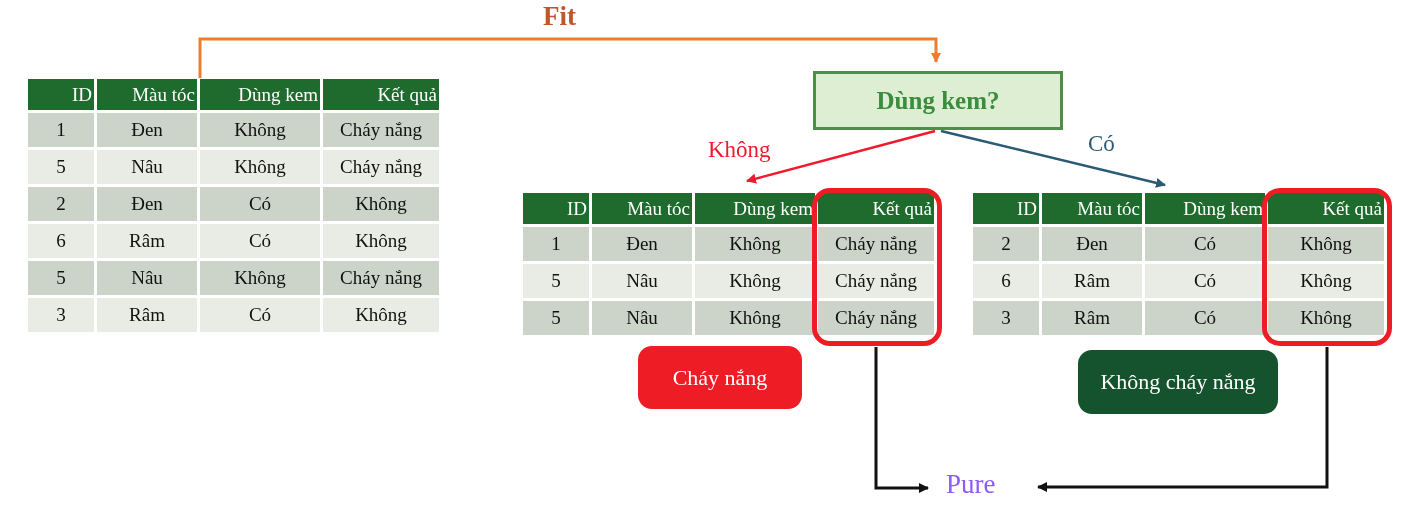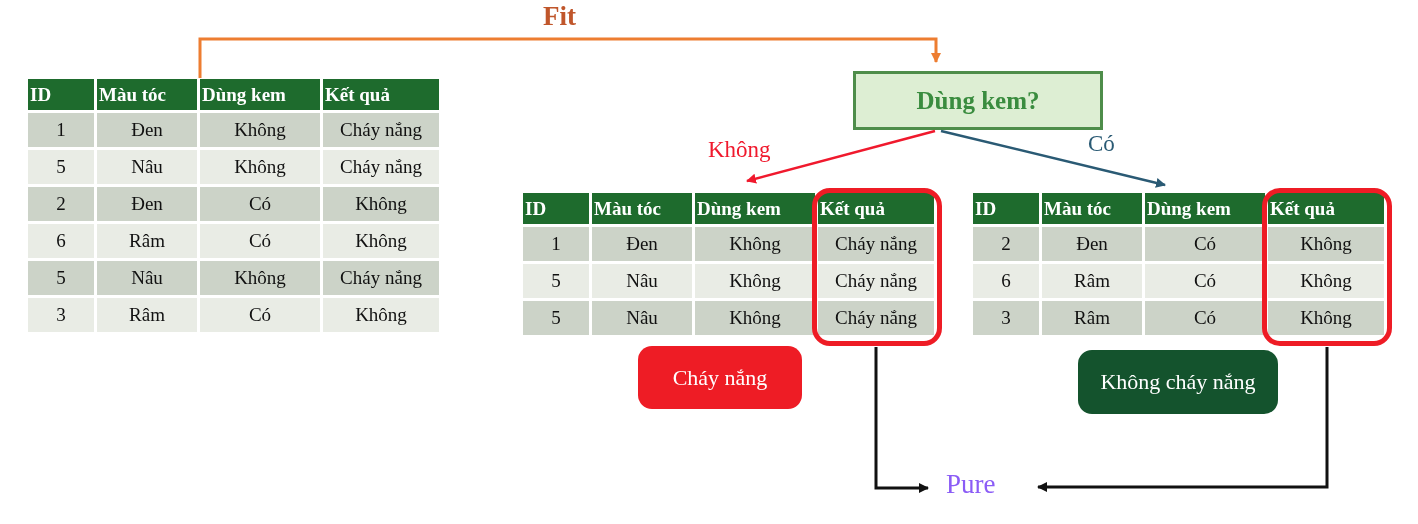--- a/index.html
+++ b/index.html
@@ -5,35 +5,35 @@
   html,body{margin:0;padding:0;}
   body{
     width:1418px;height:524px;position:relative;background:#ffffff;
     font-family:"Liberation Serif","DejaVu Serif",serif;overflow:hidden;
   }
   .abs{position:absolute;}
 
   
   .data-table{border-collapse:separate;border-spacing:3px;background:transparent;}
   .data-table th{
-    background:#1E6B2D;color:#ffffff;font-weight:bold;font-size:19px;
-    height:31px;text-align:left;padding:0 2px;
+    background:#1E6B2D;color:#ffffff;font-weight:normal;font-size:19px;
+    height:31px;text-align:right;padding:0 2px;
   }
   .data-table td{
     font-size:19px;color:#111111;height:34px;text-align:center;padding:0 2px;
   }
   .data-table tr.row-dark  td{background:#CCD3C8;}
   .data-table tr.row-light td{background:#E9ECE5;}
 
   
   .decision-box{
     left:813px;top:71px;width:250px;height:59px;
     background:#DDEED3;border:3px solid #4E8D4A;box-sizing:border-box;
     display:flex;align-items:center;justify-content:center;
-    font-size:25px;font-weight:bold;color:#3A8C3F;margin-left:40px;
+    font-size:25px;font-weight:bold;color:#3A8C3F;
   }
 
   
   .lbl{white-space:nowrap;}
   .fit-label{left:543px;top:1px;font-size:27px;font-weight:bold;color:#C0562B;}
   .khong-label{left:708px;top:137px;font-size:23px;color:#F0192D;}
   .co-label{left:1088px;top:131px;font-size:23px;color:#2A5A74;}
   .pure-label{left:946px;top:469px;font-size:27px;font-weight:normal;color:#8b5cf6;}
 
   

